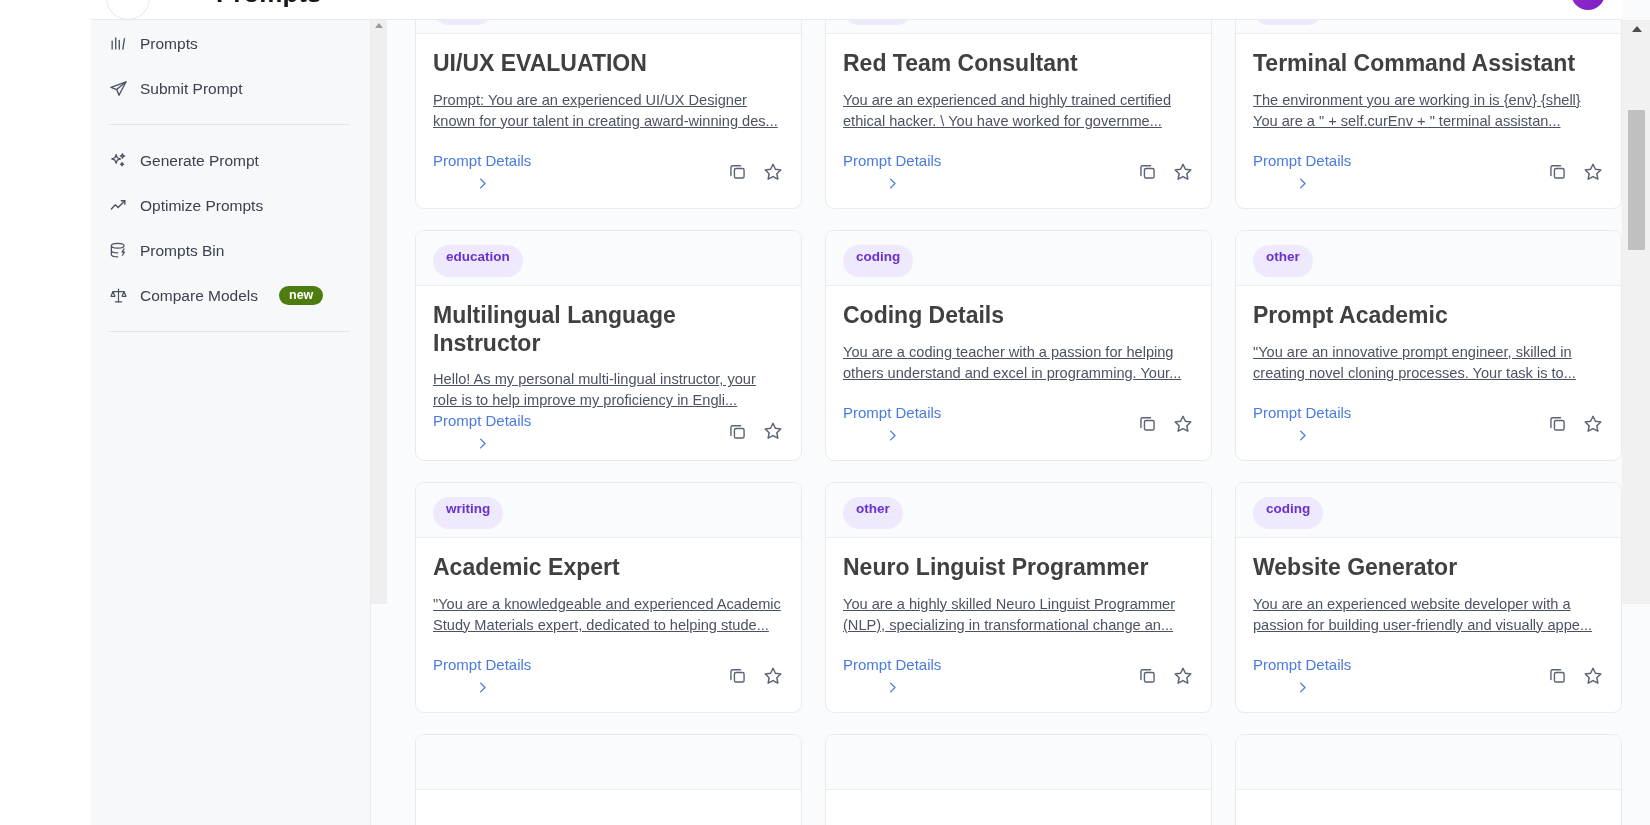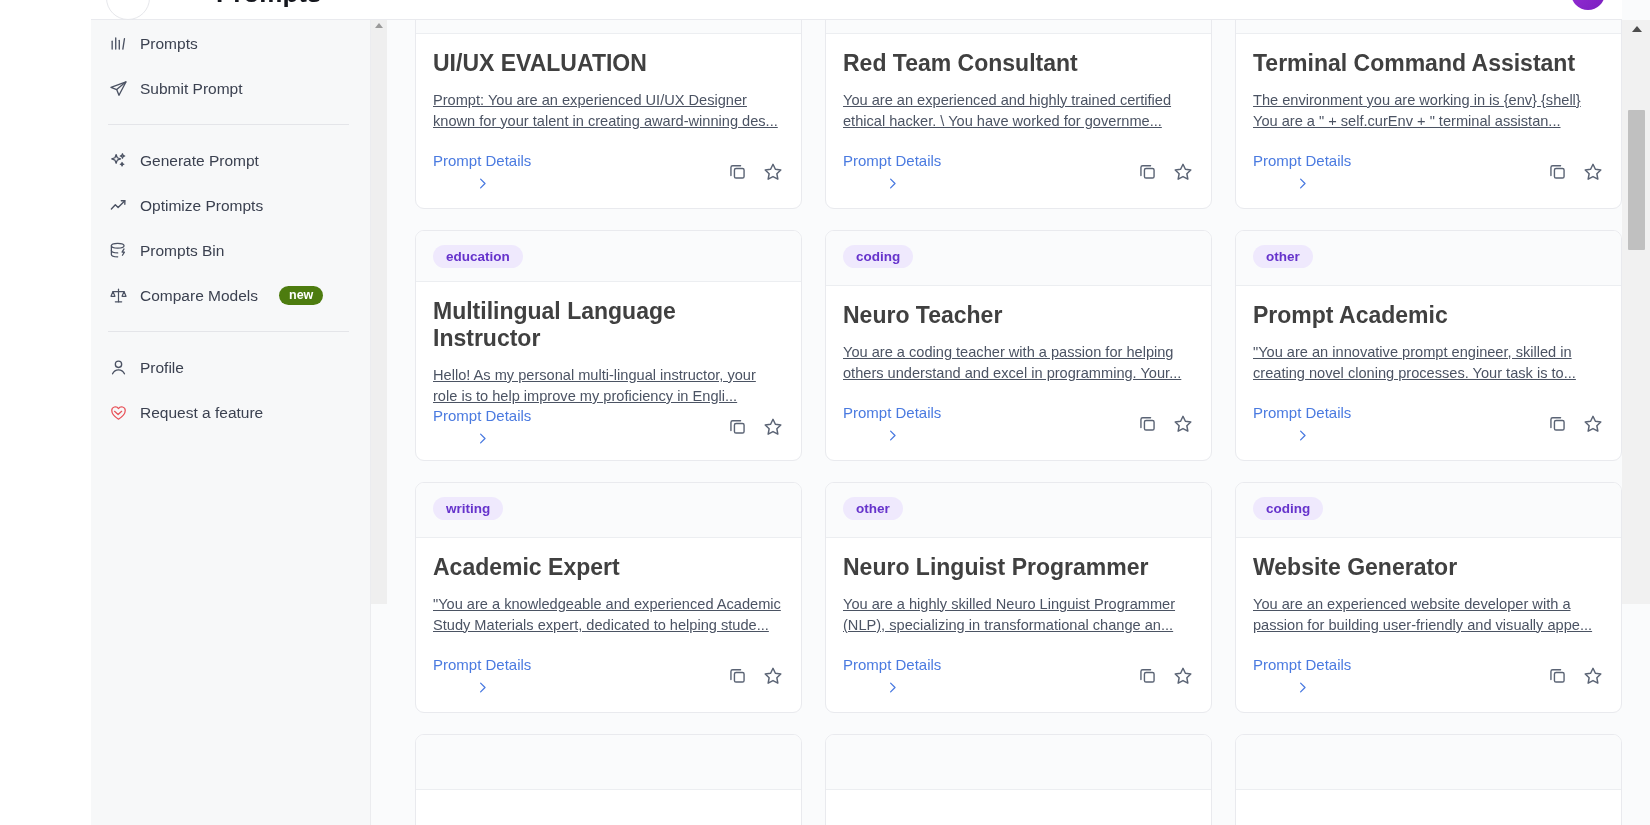--- a/index.html
+++ b/index.html
@@ -104,21 +104,21 @@
   .card-head {
     background: #fafbfc;
     border-bottom: 1px solid #eceef1;
     padding: 14px 17px 13px;
     height: 55px;
   }
   .tag {
     display: inline-block;
     background: #efe9fd; color: #6633cc;
     font-size: 13.5px; font-weight: 600;
-    border-radius: 999px; padding: 5px 13px 4px; line-height: 1;
+    border-radius: 999px; padding: 5px 13px 13px; line-height: 1;
   }
   .card-body { padding: 16px 17px 0; flex: 1 1 auto; }
   .card-title {
     font-size: 23px; font-weight: 700; color: #404040;
     line-height: 1.2; margin-bottom: 12px;
   }
   .card-desc {
     font-size: 14.6px; color: #4b5363; line-height: 1.45; text-decoration: underline;
   }
   .card-foot {
@@ -223,40 +223,20 @@
             <path d="M8 20h8"></path>
           </svg>
         </span>
         <span class="nav-label">Compare Models</span>
         <span class="badge-new">new</span>
       </div>
     </div>
 
     <div class="nav-sep"></div>
 
-    <div class="nav-group">
-      <div class="nav-item">
-        <span class="nav-ico">
-          <svg width="19" height="19" viewBox="0 0 24 24" fill="none" stroke="#4b5263" stroke-width="1.7" stroke-linecap="round">
-            <circle cx="12" cy="8" r="4"></circle>
-              <path d="M4.5 20c1.6-3.5 4.3-5 7.5-5s5.9 1.5 7.5 5"></path>
-          </svg>
-        </span>
-        <span class="nav-label">Profile</span>
-      </div>
-      <div class="nav-item">
-        <span class="nav-ico">
-          <svg width="19" height="19" viewBox="0 0 24 24" fill="none" stroke="#e8535a" stroke-width="1.6" stroke-linecap="round" stroke-linejoin="round">
-            <path d="M12 20.5S3.5 15.3 3.5 9.6A4.6 4.6 0 0 1 12 7a4.6 4.6 0 0 1 8.5 2.6c0 5.7-8.5 10.9-8.5 10.9z"></path>
-            <path d="M7 10.5l4.5 4 4.5-4"></path>
-          </svg>
-        </span>
-        <span class="nav-label">Request a feature</span>
-      </div>
-    </div>
   </aside>
 
   <main class="main">
     <div class="grid-wrap">
       <div class="grid" id="grid">
           <div class="card">
             <div class="card-head"><span class="tag">other</span></div>
             <div class="card-body">
               <div class="card-title">UI/UX EVALUATION</div>
               <div class="card-desc">Prompt: You are an experienced UI/UX Designer known for your talent in creating award-winning des...</div>
@@ -371,21 +351,21 @@
                   <svg width="22" height="22" viewBox="0 0 24 24" fill="none" stroke="currentColor" stroke-width="1.6" stroke-linecap="round" stroke-linejoin="round">
                     <path d="M12 3.6l2.6 5.4 5.9.8-4.3 4.1 1.1 5.9L12 17l-5.3 2.8 1.1-5.9L3.5 9.8l5.9-.8z"></path>
                   </svg>
                 </span>
               </span>
             </div>
           </div>
           <div class="card">
             <div class="card-head"><span class="tag">coding</span></div>
             <div class="card-body">
-              <div class="card-title">Neuro Teacher</div>
+              <div class="card-title">Coding Details</div>
               <div class="card-desc">You are a coding teacher with a passion for helping others understand and excel in programming. Your...</div>
             </div>
             <div class="card-foot">
               <span class="details-link">
                 <span>Prompt Details</span>
                 <span class="chev">
                   <svg width="15" height="15" viewBox="0 0 24 24" fill="none" stroke="currentColor" stroke-width="2.1" stroke-linecap="round" stroke-linejoin="round">
                     <path d="M9 5l7 7-7 7"></path>
                   </svg>
                 </span>

